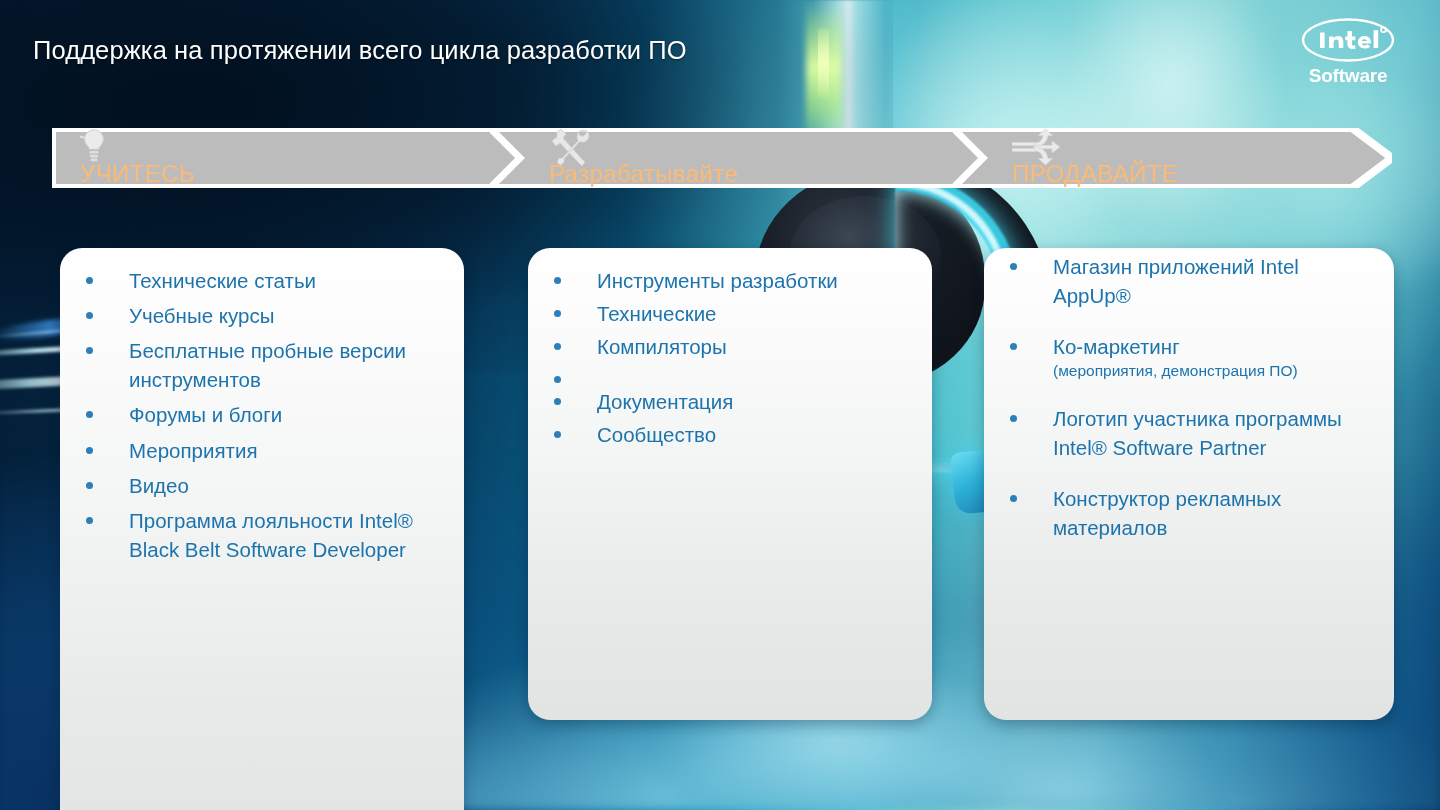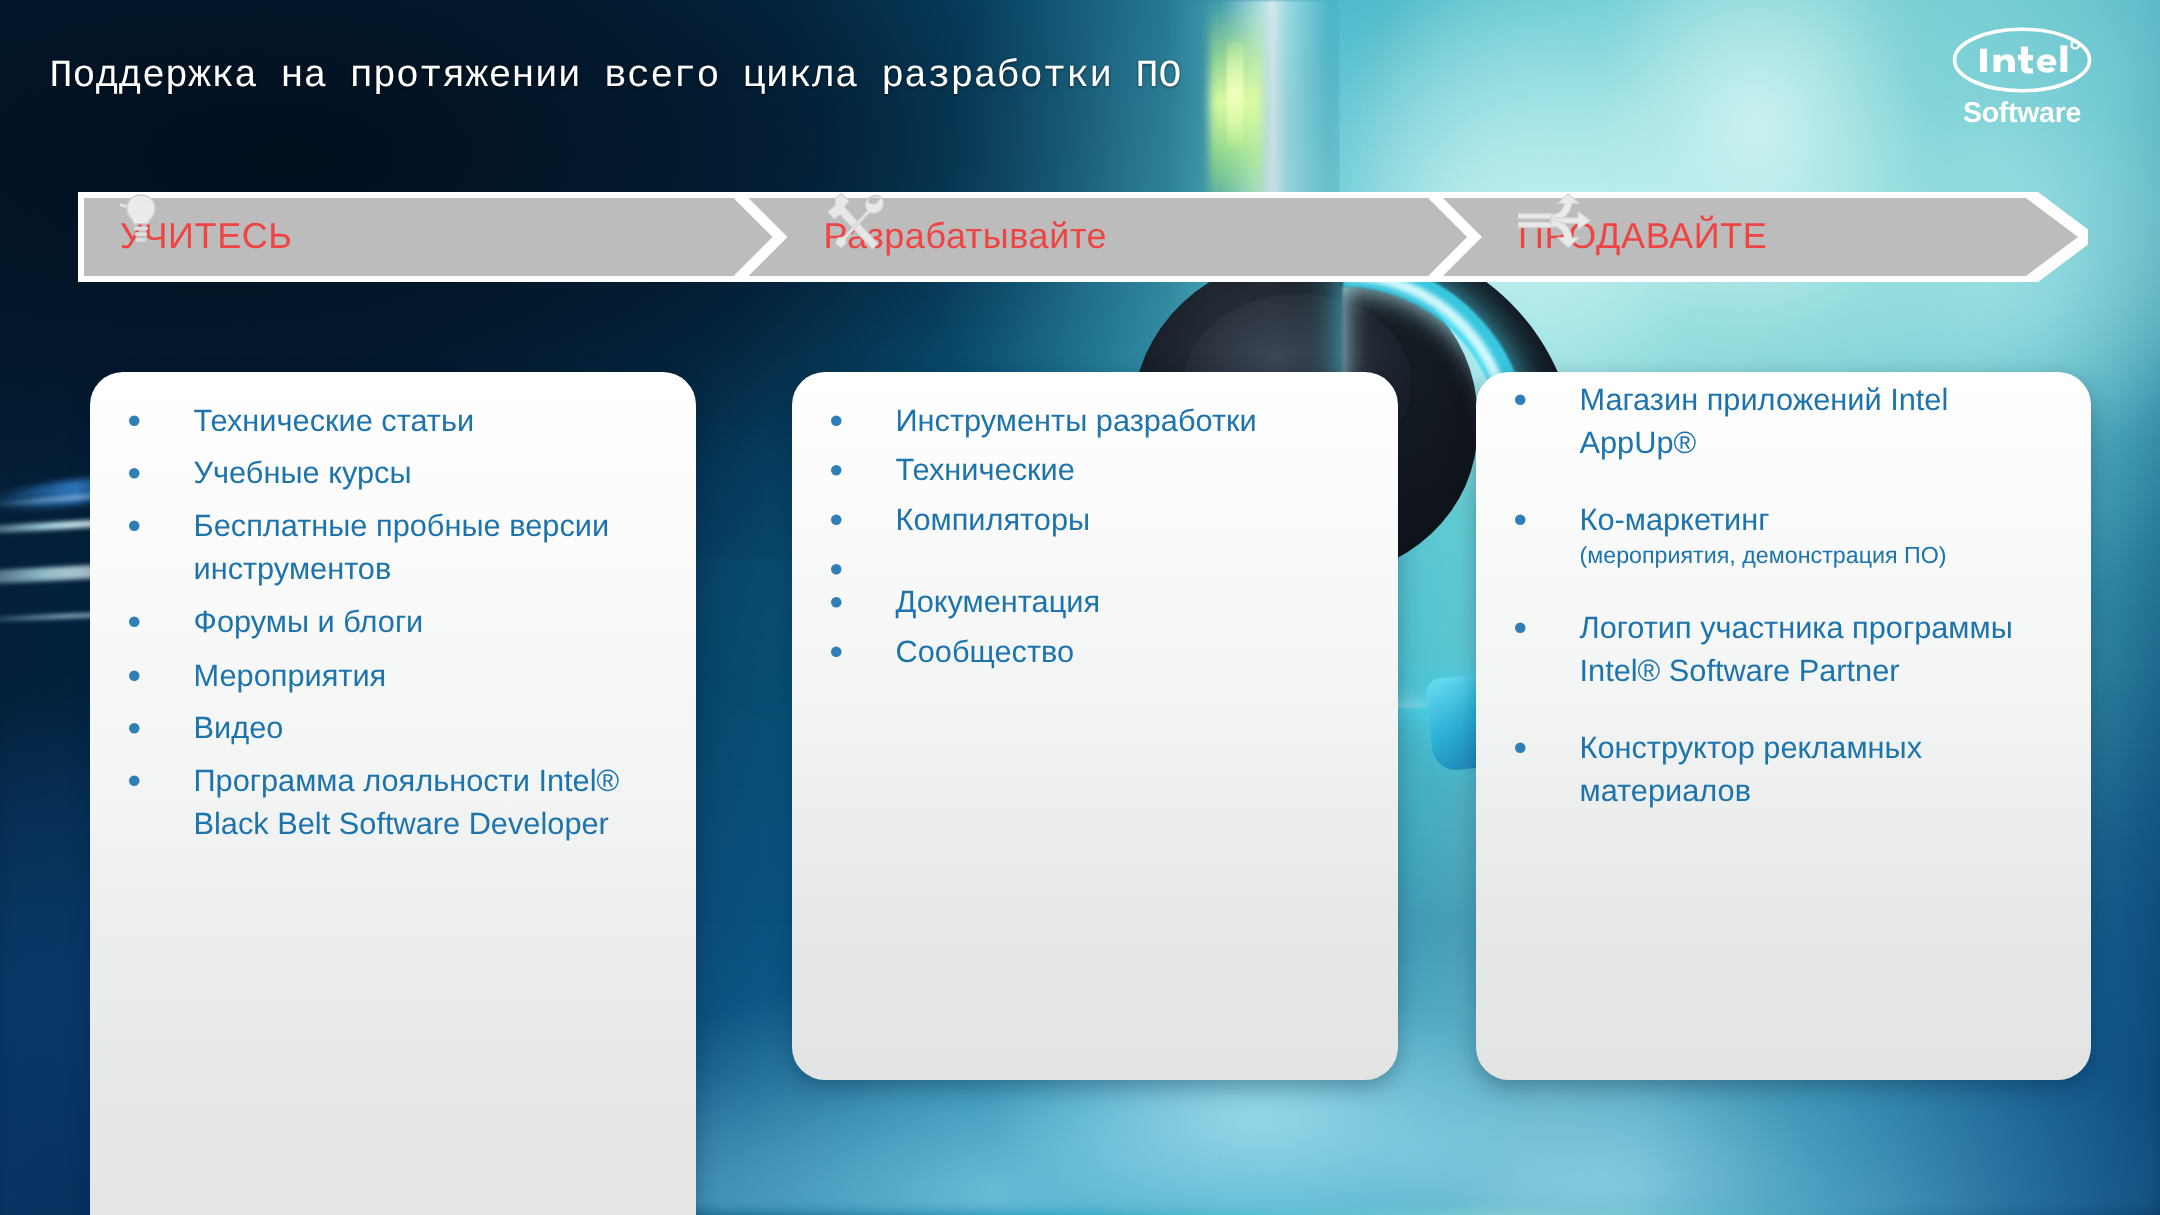--- a/index.html
+++ b/index.html
@@ -195,21 +195,20 @@
   
   #title {
     position: absolute;
     left: 33px; top: 36px;
     color: #ffffff;
     font-size: 25.5px;
     letter-spacing: 0.1px;
     white-space: nowrap;
     text-shadow: 0 1px 2px rgba(0,0,0,0.55);
     z-index: 8;
-    font-family: Liberation Mono, monospace;
   }
 
   
   #logo {
     position: absolute;
     right: 36px; top: 16px;
     width: 112px;
     text-align: center;
     z-index: 9;
   }
@@ -230,22 +229,22 @@
   #banner {
     position: absolute;
     left: 52px; top: 128px;
     width: 1340px; height: 60px;
     z-index: 7;
   }
   #banner svg { position: absolute; inset: 0; }
   .stage-label {
     position: absolute;
     top: 0; height: 60px;
-    display: flex; align-items: center;
-    color: #ef4444;
+    display: flex; align-items: flex-end;
+    color: #fdba74;
     white-space: nowrap;
     pointer-events: none;
   }
   .stage-label .txt { font-size: 24px; letter-spacing: 0.4px; }
   .stage-label .ico { display: inline-block; margin-left: 2px; }
   #stage-0 { left: 28px; }
   #stage-1 { left: 497px; }
   #stage-2 { left: 960px; }
 
   

